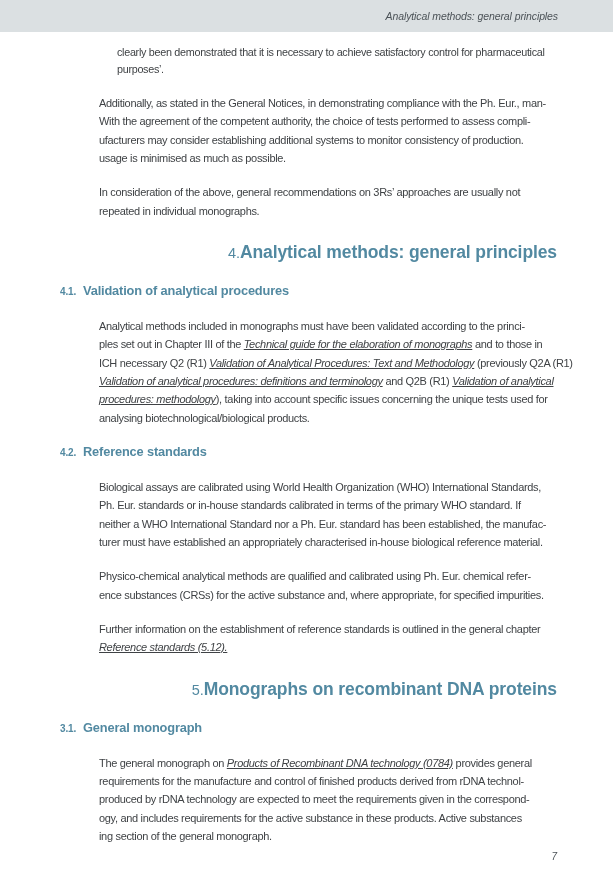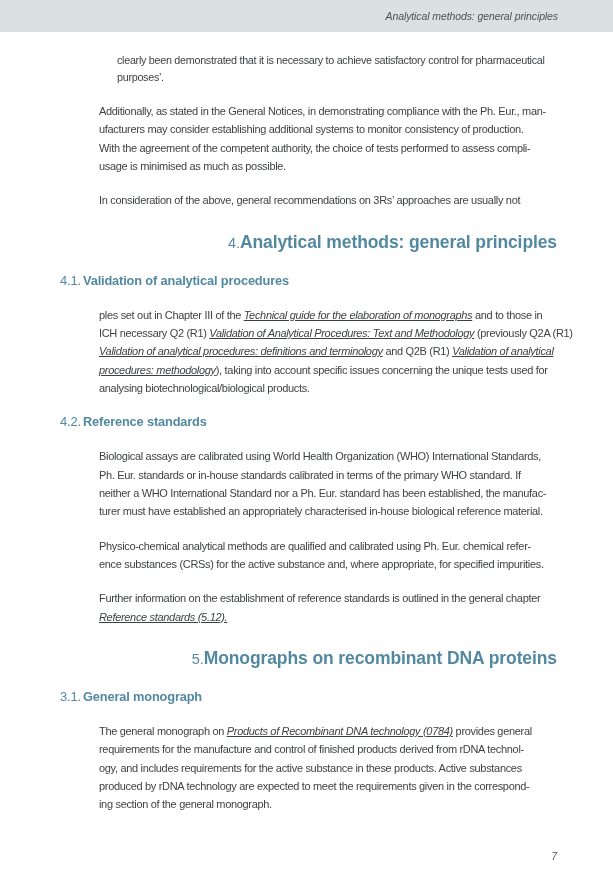--- a/index.html
+++ b/index.html
@@ -27,21 +27,21 @@
     font-style: italic;
     font-size: 10.5px;
     letter-spacing: -0.1px;
     color: var(--muted, #4b5257);
   }
   .content {
     position: absolute;
     top: 32px;
     left: 83px;
     right: 56px;
-    padding-top: 20px;
+    padding-top: 12px;
   }
   .line { white-space: nowrap; }
   .para { margin: 16px; }
   .para .line {
     font-size: 11px;
     line-height: 18.33px;
     letter-spacing: -0.32px;
   }
   .quote {
     margin: 0 0 6px 34px;
@@ -74,22 +74,22 @@
     line-height: 18px;
     font-weight: 700;
     letter-spacing: -0.15px;
     color: var(--accent, #5289a1);
   }
   h2 + h3 { margin-top: 17px; }
   h3 .num {
     display: inline-block;
     width: 23px;
     margin-left: -23px;
-    font-size: 13px;
-    font-weight: 400;
+    font-size: 10px;
+    font-weight: 700;
   }
   .footer-num {
     position: absolute;
     top: 851px;
     right: 56px;
     font-size: 10px;
     font-style: italic;
     color: var(--muted, #4b5257);
   }
 </style>
@@ -101,30 +101,32 @@
     <span class="band-title">Analytical methods: general principles</span>
   </header>
 
   <main class="content" id="doc-content">
       <div class="quote">
         <div class="line"><span>clearly been demonstrated that it is necessary to achieve satisfactory control for pharmaceutical</span></div>
         <div class="line"><span>purposes’.</span></div>
       </div>
       <div class="para">
         <div class="line"><span>Additionally, as stated in the General Notices, in demonstrating compliance with the Ph. Eur., man-</span></div>
+        <div class="line"><span>With the agreement of the competent authority, the choice of tests performed to assess compli-</span></div>
         <div class="line"><span>ufacturers may consider establishing additional systems to monitor consistency of production.</span></div>
-        <div class="line"><span>With the agreement of the competent authority, the choice of tests performed to assess compli-</span></div>
         <div class="line"><span>usage is minimised as much as possible.</span></div>
       </div>
       <div class="para">
         <div class="line"><span>In consideration of the above, general recommendations on 3Rs’ approaches are usually not</span></div>
+        <div class="line"><span>repeated in individual monographs.</span></div>
       </div>
       <h2><span class="num">4.</span><span>Analytical methods: general principles</span></h2>
       <h3><span class="num">4.1.</span><span>Validation of analytical procedures</span></h3>
       <div class="para">
+        <div class="line"><span>Analytical methods included in monographs must have been validated according to the princi-</span></div>
         <div class="line"><span>ples set out in Chapter III of the </span><em>Technical guide for the elaboration of monographs</em><span> and to those in</span></div>
         <div class="line"><span>ICH necessary Q2 (R1) </span><em>Validation of Analytical Procedures: Text and Methodology</em><span> (previously Q2A (R1)</span></div>
         <div class="line"><em>Validation of analytical procedures: definitions and terminology</em><span> and Q2B (R1) </span><em>Validation of analytical</em></div>
         <div class="line"><em>procedures: methodology</em><span>), taking into account specific issues concerning the unique tests used for</span></div>
         <div class="line"><span>analysing biotechnological/biological products.</span></div>
       </div>
       <h3><span class="num">4.2.</span><span>Reference standards</span></h3>
       <div class="para">
         <div class="line"><span>Biological assays are calibrated using World Health Organization (WHO) International Standards,</span></div>
         <div class="line"><span>Ph. Eur. standards or in-house standards calibrated in terms of the primary WHO standard. If</span></div>
@@ -137,20 +139,20 @@
       </div>
       <div class="para">
         <div class="line"><span>Further information on the establishment of reference standards is outlined in the general chapter</span></div>
         <div class="line"><em>Reference standards (5.12).</em></div>
       </div>
       <h2><span class="num">5.</span><span>Monographs on recombinant DNA proteins</span></h2>
       <h3><span class="num">3.1.</span><span>General monograph</span></h3>
       <div class="para">
         <div class="line"><span>The general monograph on </span><em>Products of Recombinant DNA technology (0784)</em><span> provides general</span></div>
         <div class="line"><span>requirements for the manufacture and control of finished products derived from rDNA technol-</span></div>
+        <div class="line"><span>produced by rDNA technology are expected to meet the requirements given in the correspond-</span></div>
         <div class="line"><span>ogy, and includes requirements for the active substance in these products. Active substances</span></div>
-        <div class="line"><span>produced by rDNA technology are expected to meet the requirements given in the correspond-</span></div>
         <div class="line"><span>ing section of the general monograph.</span></div>
       </div>
     </main>
 
   <span class="footer-num">7</span>
 </div>
 
 </body></html>

